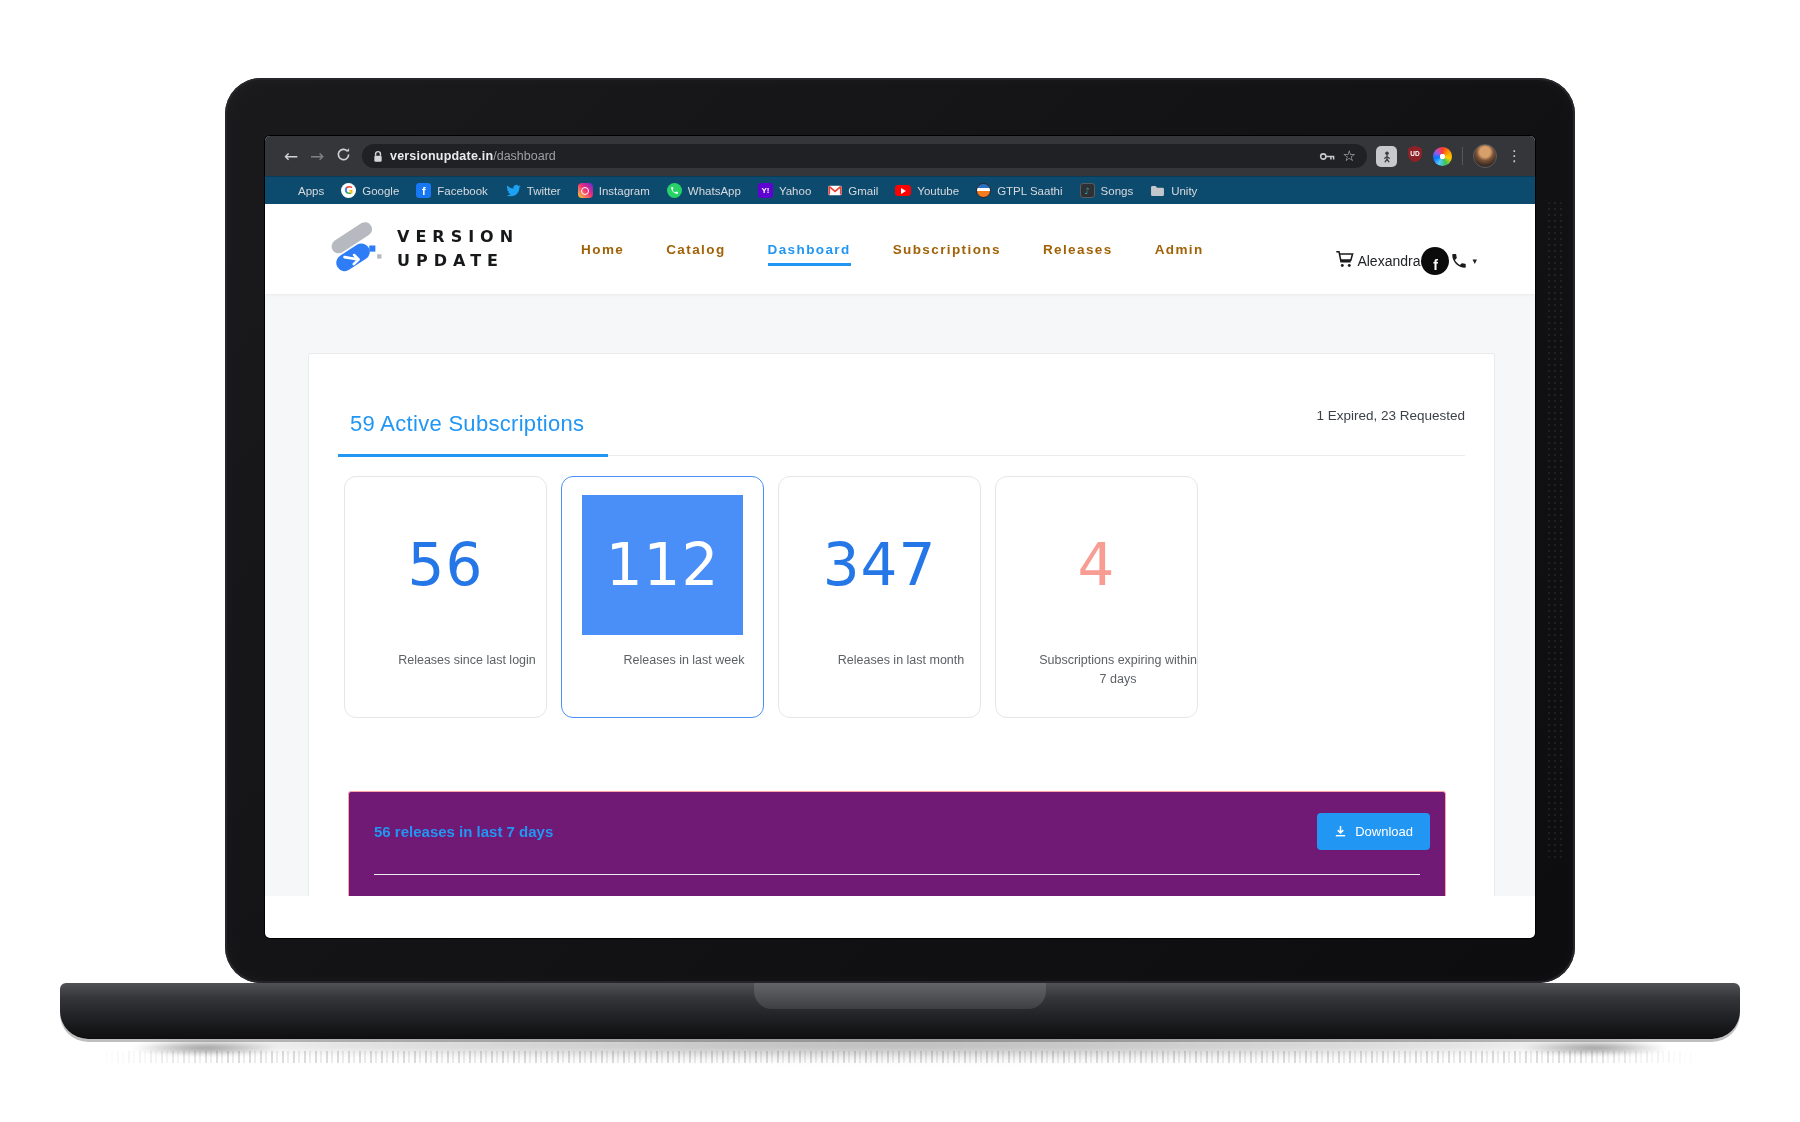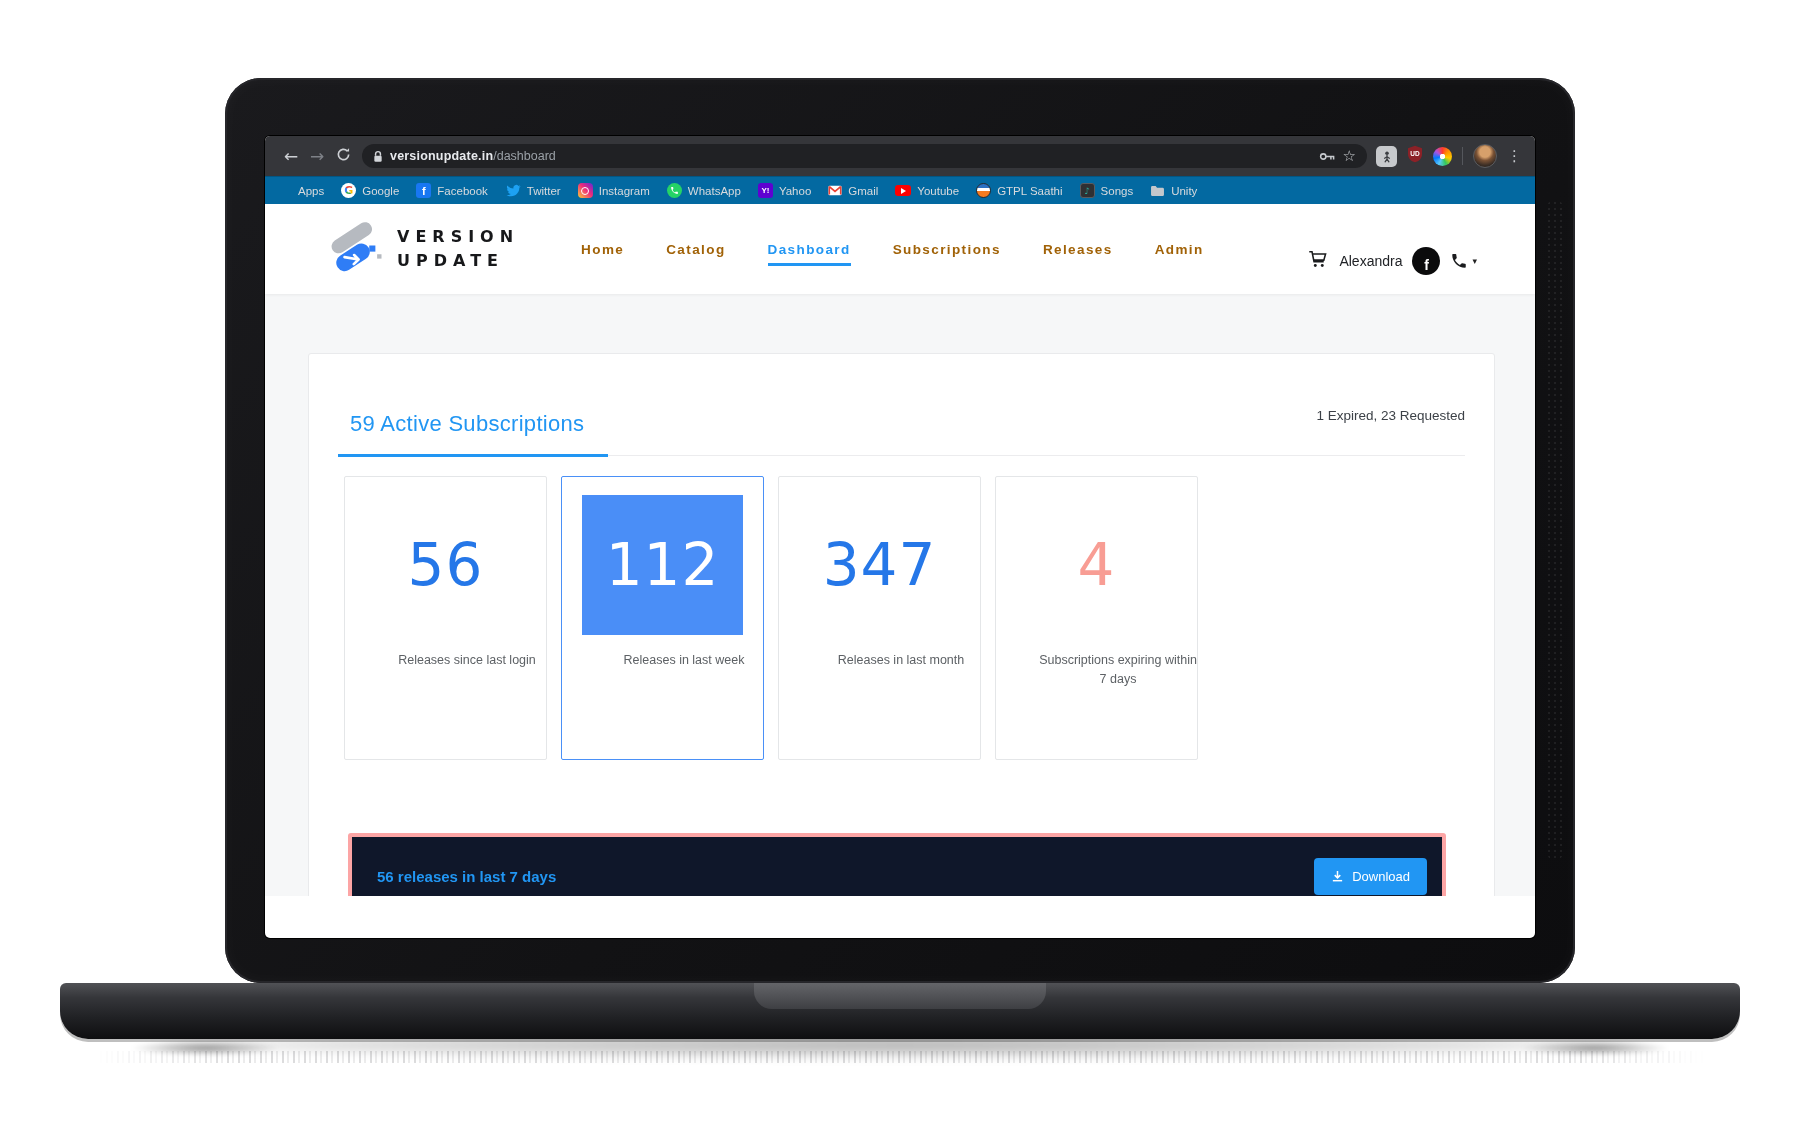--- a/index.html
+++ b/index.html
@@ -57,21 +57,21 @@
   .extrow{display:flex;align-items:center;gap:10px;}
   .ext1{width:21px;height:21px;border-radius:5px;background:#c7c9cc;display:flex;align-items:center;justify-content:center;}
   .wheel{width:19px;height:19px;border-radius:50%;
        background:radial-gradient(circle,#fff 0 2.5px,transparent 3px),
        conic-gradient(#ff3b30,#ff9500,#ffcc00,#34c759,#5ac8fa,#007aff,#af52de,#ff3b30);}
   .vsep{width:1px;height:18px;background:#55575c;}
   .avatar{width:24px;height:24px;border-radius:50%;border:1px solid #5a5c60;box-sizing:border-box;
        background:radial-gradient(circle at 50% 32%,#d7a06b 0 28%,#7a5235 46%,#3a2d25 72%,#23201e 100%);}
   .dots{font-size:15px;color:#c6c9cd;font-family:"DejaVu Sans",sans-serif;}
 
-  .bookmarks{height:28px;background:#0369a1;display:flex;align-items:center;gap:17px;
+  .bookmarks{height:28px;background:#0c4a6e;display:flex;align-items:center;gap:17px;
        padding:0 14px;box-sizing:border-box;border-top:1px solid rgba(0,0,0,.18);}
   .bm{display:flex;align-items:center;gap:6px;font-size:11.5px;color:#d8dadd;white-space:nowrap;}
   .bmi{display:inline-flex;align-items:center;justify-content:center;}
   .apps-grid{display:grid;grid-template-columns:repeat(3,3px);grid-template-rows:repeat(3,3px);gap:2px;}
   .apps-grid i{border-radius:1px;}
   .g-icon{width:15px;height:15px;border-radius:50%;background:#fff;font-size:11px;font-weight:700;
        font-family:"DejaVu Sans",sans-serif;display:flex;align-items:center;justify-content:center;
        color:transparent;background-clip:padding-box;}
   .g-icon span{background:conic-gradient(from -40deg,#ea4335 0 25%,#fbbc05 25% 50%,#34a853 50% 75%,#4285f4 75%);
        -webkit-background-clip:text;background-clip:text;color:transparent;}
@@ -95,49 +95,49 @@
   .sheader{height:90px;background:#fff;display:flex;align-items:center;
        padding:0 58px 0 64px;box-sizing:border-box;position:relative;z-index:2;
        box-shadow:0 1px 3px rgba(0,0,0,.06);}
   .logo{display:flex;align-items:center;gap:12px;}
   .logo-text{font-family:"DejaVu Sans",sans-serif;font-size:16px;font-weight:700;color:#17181a;
        letter-spacing:6px;line-height:1.5;}
   .nav{display:flex;gap:42px;margin-left:62px;}
   .nav-item{font-size:13.5px;font-weight:700;letter-spacing:1.4px;color:#a16207;position:relative;}
   .nav-item.active{color:var(--accent);}
   .nav-item.active::after{content:"";position:absolute;left:0;right:0;bottom:-9px;height:3px;background:var(--accent);}
-  .hright{margin-left:auto;display:flex;align-items:center;gap:10px;margin-top:24px;}
+  .hright{margin-left:auto;display:flex;align-items:center;gap:1px;margin-top:24px;}
   .uname{font-size:14px;color:#212327;}
   .fcircle{width:28px;height:28px;border-radius:50%;background:#0b0b0c;color:#fff;font-weight:700;
        font-size:14px;display:flex;align-items:flex-end;justify-content:center;line-height:1.35;}
   .phone-wrap{display:flex;align-items:center;gap:4px;}
   .caret{font-size:9px;color:#222;font-family:"DejaVu Sans",sans-serif;}
 
   .scontent{padding:59px 40px 0 43px;}
   .card{background:#fff;border:1px solid #e9eaec;border-radius:3px;
        padding:56px 29px 0 41px;box-sizing:border-box;min-height:560px;}
   .title-row{display:flex;justify-content:space-between;align-items:flex-start;}
   .ptitle{font-size:22px;color:var(--accent);letter-spacing:.3px;font-weight:500;line-height:1.25;}
   .meta{font-size:13.5px;color:#3c4147;margin-top:-2px;}
   .title-rule{margin:15px 0 0 -12px;border-bottom:1px solid #ececee;position:relative;height:2px;}
   .title-accent{position:absolute;left:0;bottom:-2px;width:270px;height:3px;background:var(--accent);}
 
   .stats{display:flex;gap:14px;margin:20px 0 0 -6px;}
-  .stat{width:203px;height:284px;border:1px solid #e4e6e8;border-radius:2px;background:#fff;
+  .stat{width:203px;height:242px;border:1px solid #e4e6e8;border-radius:12px;background:#fff;
        position:relative;box-sizing:border-box;flex:none;}
   .stat.highlight{border:1px solid #4a90f7;}
   .num{position:absolute;top:0;left:0;right:0;height:176px;display:flex;align-items:center;justify-content:center;
        font-family:"DejaVu Sans",sans-serif;font-size:58px;color:var(--number-blue);letter-spacing:1px;}
   .num .numblock{display:inline-block;}
   .stat.highlight .numblock{background:var(--selection-blue);color:#fff;padding:36px 24px;}
   .stat.salmon .num{color:var(--expiring-salmon);}
   .stat-label{position:absolute;top:174px;left:0;right:0;display:flex;justify-content:flex-end;}
   .stat-label span{font-size:12.5px;color:#5d6165;line-height:1.55;text-align:center;width:158px;}
 
-  .panel{margin:73px 19px 0 -2px;border:4px solid #fca5a5;border-radius:3px;background:#0f172a;
+  .panel{margin:73px 19px 0 -2px;border:1px solid #fca5a5;border-radius:3px;background:#701a75;
        height:140px;padding:0 15px 0 25px;box-sizing:border-box;}
   .prow{height:80px;display:flex;align-items:center;justify-content:space-between;}
   .pheading{font-size:15px;font-weight:700;color:var(--accent);}
   .dl-btn{display:inline-flex;align-items:center;gap:8px;background:var(--accent);color:#fff;
        font-size:13px;border:none;border-radius:4px;padding:11px 17px;font-family:inherit;}
   .pdivider{border-top:1px solid #ededef;margin:2px 10px 0 0;}
 </style>
 </head>
 <body>
 

